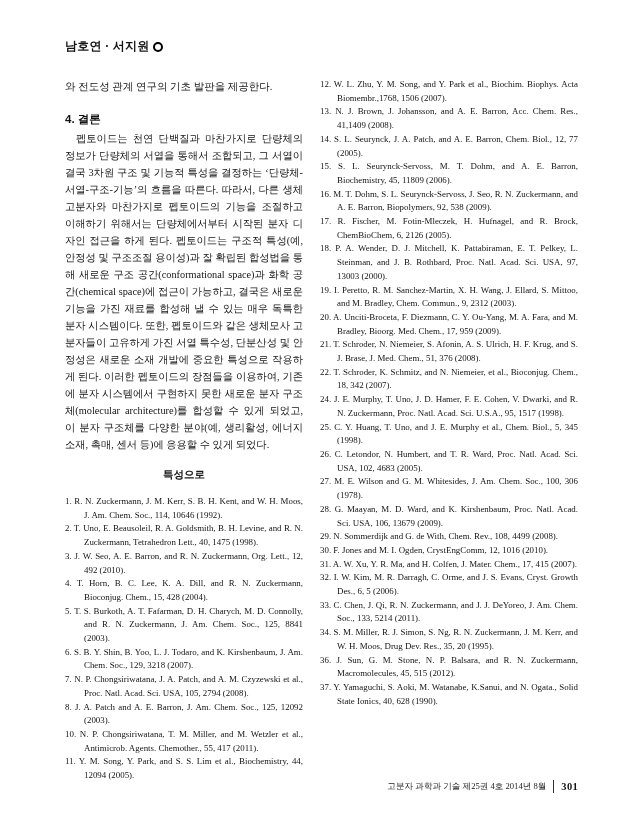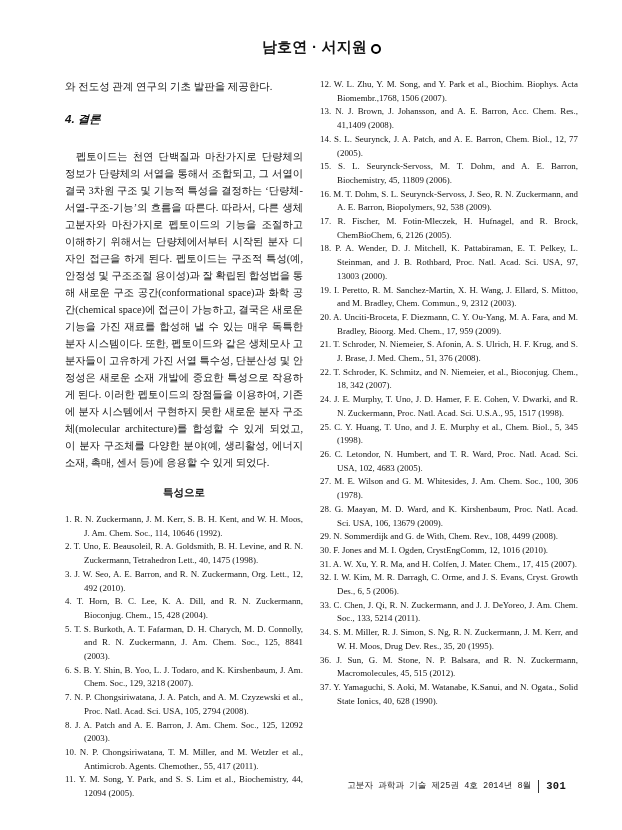--- a/index.html
+++ b/index.html
@@ -4,63 +4,62 @@
 <style>
   html, body { margin:0; padding:0; }
   body {
     width:622px; height:830px;
     background:#ffffff; color:#141414;
     font-family:"Liberation Serif","DejaVu Serif",serif;
     position:relative; overflow:hidden;
   }
   .running-head {
     position:absolute; top:38px; left:65px; right:44px;
-    text-align:center;
+    text-align:left;
     font-family:"Liberation Sans","DejaVu Sans",sans-serif;
-    font-size:15px; font-weight:bold; letter-spacing:0.2px;
+    font-size:12px; font-weight:bold; letter-spacing:0.2px;
   }
   .author-badge {
     display:inline-block; width:6px; height:6px;
     border:2.6px solid #000; border-radius:50%;
     vertical-align:-1.5px; margin-left:4px;
   }
   .content {
     position:absolute; top:78px; left:65px; width:513px;
     display:flex; gap:17px;
   }
   .col-left { width:238px; flex:0 0 238px; }
   .col-right { width:258px; flex:1; }
   .intro-line { font-size:10.5px; line-height:17px; }
   .sec-heading {
     font-family:"Liberation Sans","DejaVu Sans",sans-serif;
     font-size:11.5px; font-weight:bold;
-    margin:17px 0 21px 0;
-    font-style:italic;
+    margin:17px 0 3px 0;
   }
   .body-para {
     font-size:10.3px; line-height:17px;
     text-align:justify; text-indent:11px;
     word-break:break-all;
   }
   .refs-heading {
     font-family:"Liberation Sans","DejaVu Sans",sans-serif;
     font-size:10.5px; font-weight:bold;
     text-align:center; margin:15px 0 13px 0;
   }
   .ref-list { }
   .ref {
     font-size:8.9px; line-height:13.7px;
     text-align:justify;
     padding-left:19px; text-indent:-19px;
   }
   .col-right .ref { padding-left:17px; text-indent:-17px; }
   .footer {
-    position:absolute; top:780px; right:56px;
-    display:flex; align-items:flex-start;
-    font-family:Liberation Mono, monospace;
+    position:absolute; top:780px; right:44px;
+    display:flex; align-items:center;
+    font-family:Liberation Serif, serif;
   }
   .footer-journal { font-size:8.6px; color:#222; }
   .footer-divider {
     width:1px; height:13px; background:#333; margin:0 7px;
   }
   .footer-page {
     font-size:10.5px; font-weight:bold; letter-spacing:0.3px;
   }
 </style>
 </head>

